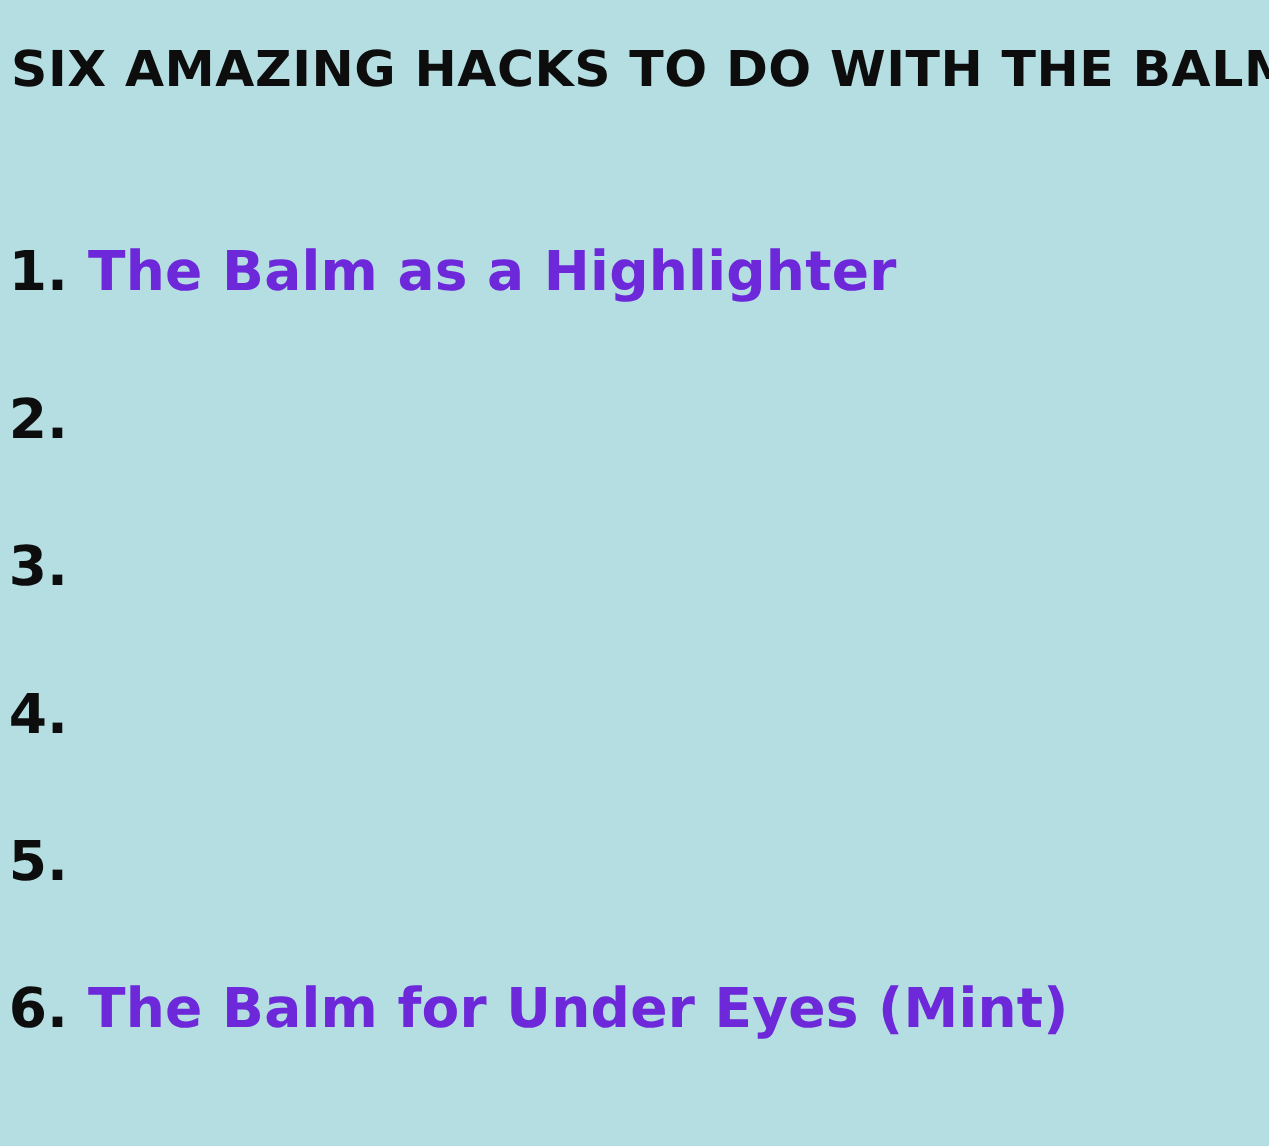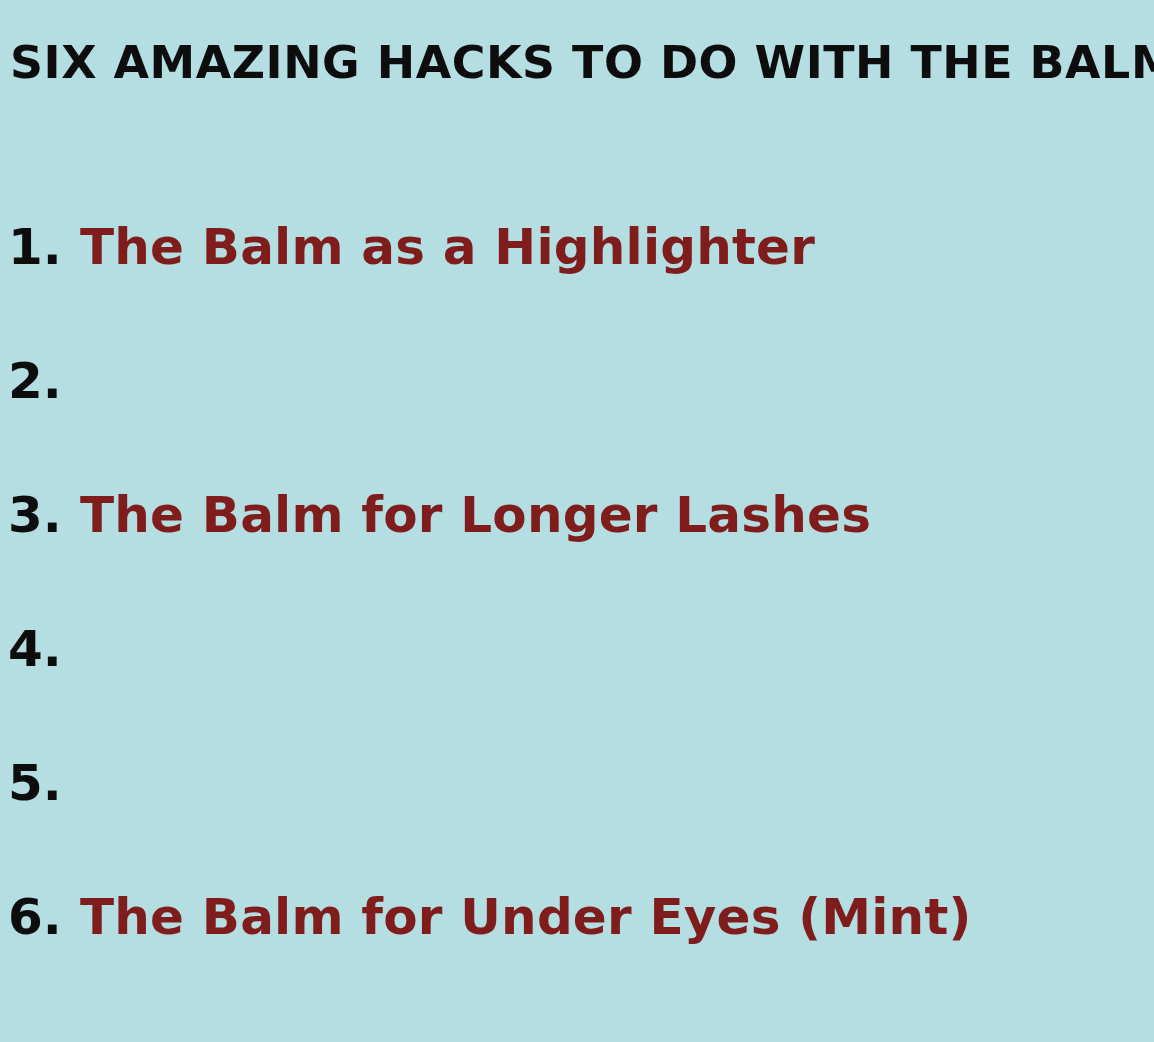--- a/index.html
+++ b/index.html
@@ -67,21 +67,21 @@
     color: #0d0d0d;
     width: 72px;
     flex: 0 0 72px;
     line-height: 1;
   }
 
   .hack-label {
     font-family: "DejaVu Sans", sans-serif;
     font-size: 50px;
     font-weight: bold;
-    color: #7f1d1d;
+    color: #6d28d9;
     line-height: 1;
     letter-spacing: 0.2px;
   }
 </style>
 </head>
 <body>
 
 <div class="poster">
 
   <div class="title">SIX AMAZING HACKS TO DO WITH THE BALM:</div>
@@ -92,21 +92,20 @@
       <span class="hack-index">1.</span>
       <span class="hack-label">The Balm as a Highlighter</span>
     </li>
 
     <li class="hack-item">
       <span class="hack-index">2.</span>
     </li>
 
     <li class="hack-item">
       <span class="hack-index">3.</span>
-      <span class="hack-label">The Balm for Longer Lashes</span>
     </li>
 
     <li class="hack-item">
       <span class="hack-index">4.</span>
     </li>
 
     <li class="hack-item">
       <span class="hack-index">5.</span>
     </li>
 

